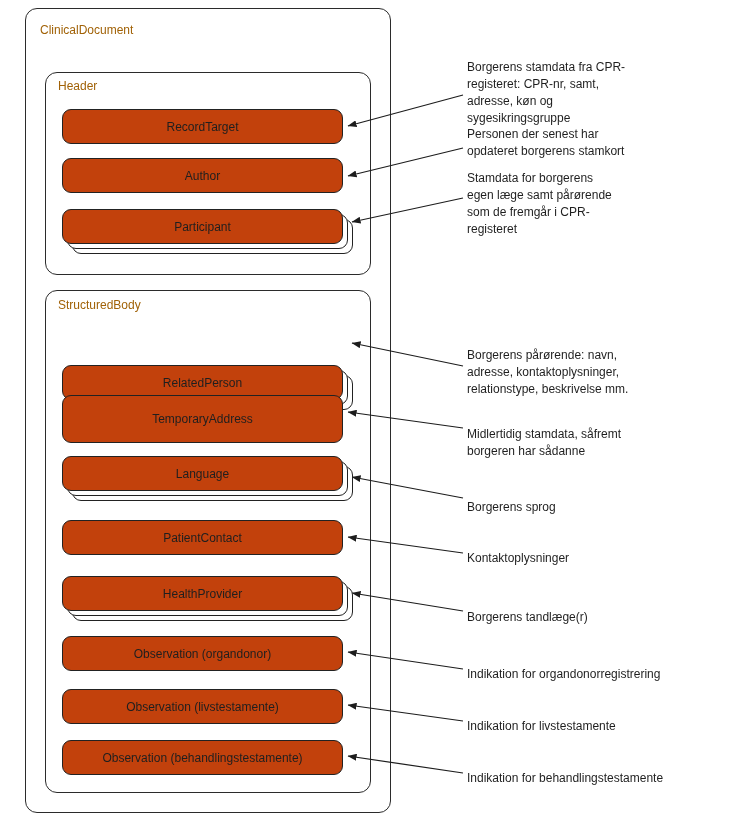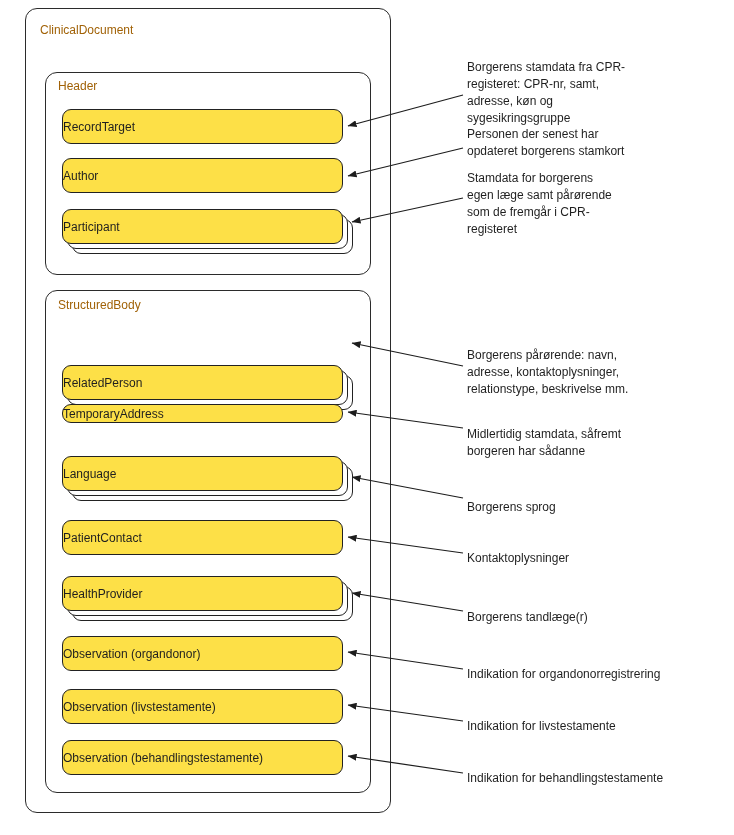--- a/index.html
+++ b/index.html
@@ -45,24 +45,25 @@
     box-sizing: border-box;
   }
   .node .card {
     position: absolute;
     left: 0;
     top: 0;
     width: 100%;
     height: 100%;
     border: 1.9px solid #222222;
     border-radius: 9px;
-    background: #fde047;
+    background: #c2410c;
     box-sizing: border-box;
     display: flex;
     align-items: center;
+    justify-content: center;
   }
   .node .shadow-card {
     position: absolute;
     border: 1.9px solid #222222;
     border-radius: 9px;
     background: #ffffff;
     box-sizing: border-box;
   }
   .node .card-label {
     font-size: 12px;
@@ -135,21 +136,21 @@
   </div>
 
   <div class="node" style="left:62px; top:329px; width:281px; height:35px;margin-top:36px;">
     <div class="shadow-card" style="left:10px; top:10px; width:281px; height:35px;"></div>
     <div class="shadow-card" style="left:5px; top:5px; width:281px; height:35px;"></div>
     <div class="card">
       <span class="card-label">RelatedPerson</span>
     </div>
   </div>
 
-  <div class="node" style="left:62px; top:404px; width:281px; height:19px;">
+  <div class="node" style="left:62px; top:395px; width:281px; height:48px;">
     <div class="card">
       <span class="card-label">TemporaryAddress</span>
     </div>
   </div>
 
   <div class="node" style="left:62px; top:456px; width:281px; height:35px;">
     <div class="shadow-card" style="left:10px; top:10px; width:281px; height:35px;"></div>
     <div class="shadow-card" style="left:5px; top:5px; width:281px; height:35px;"></div>
     <div class="card">
       <span class="card-label">Language</span>

